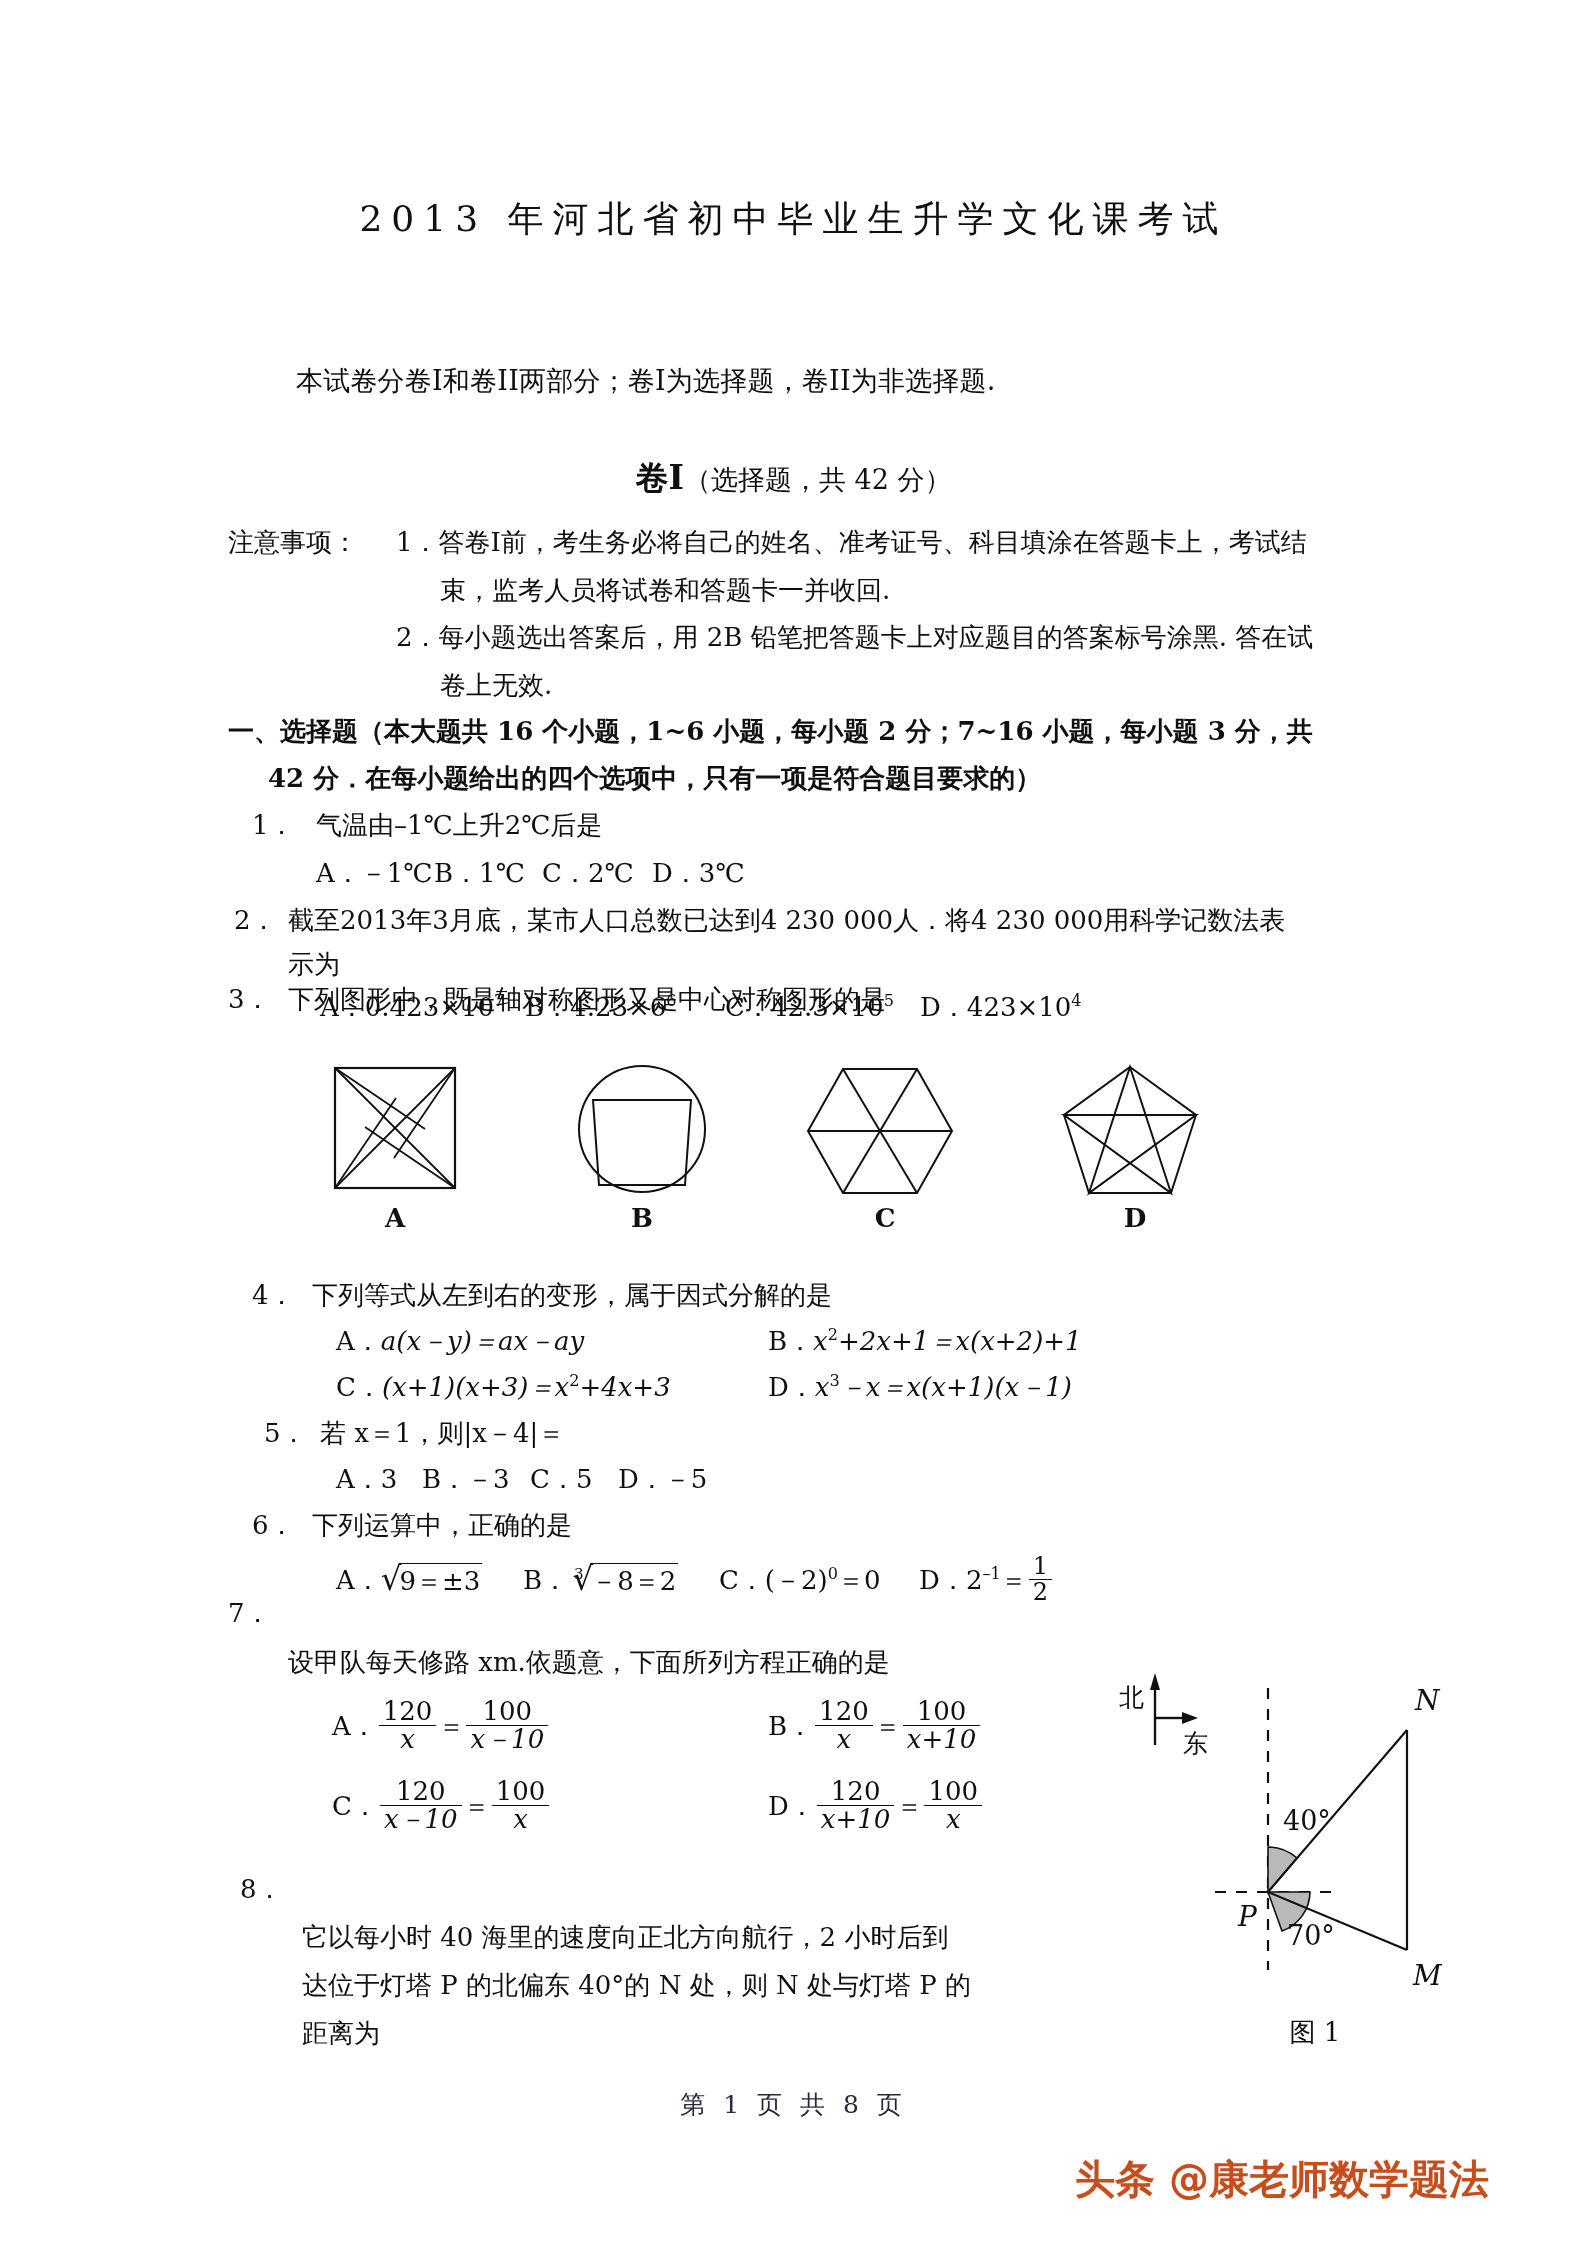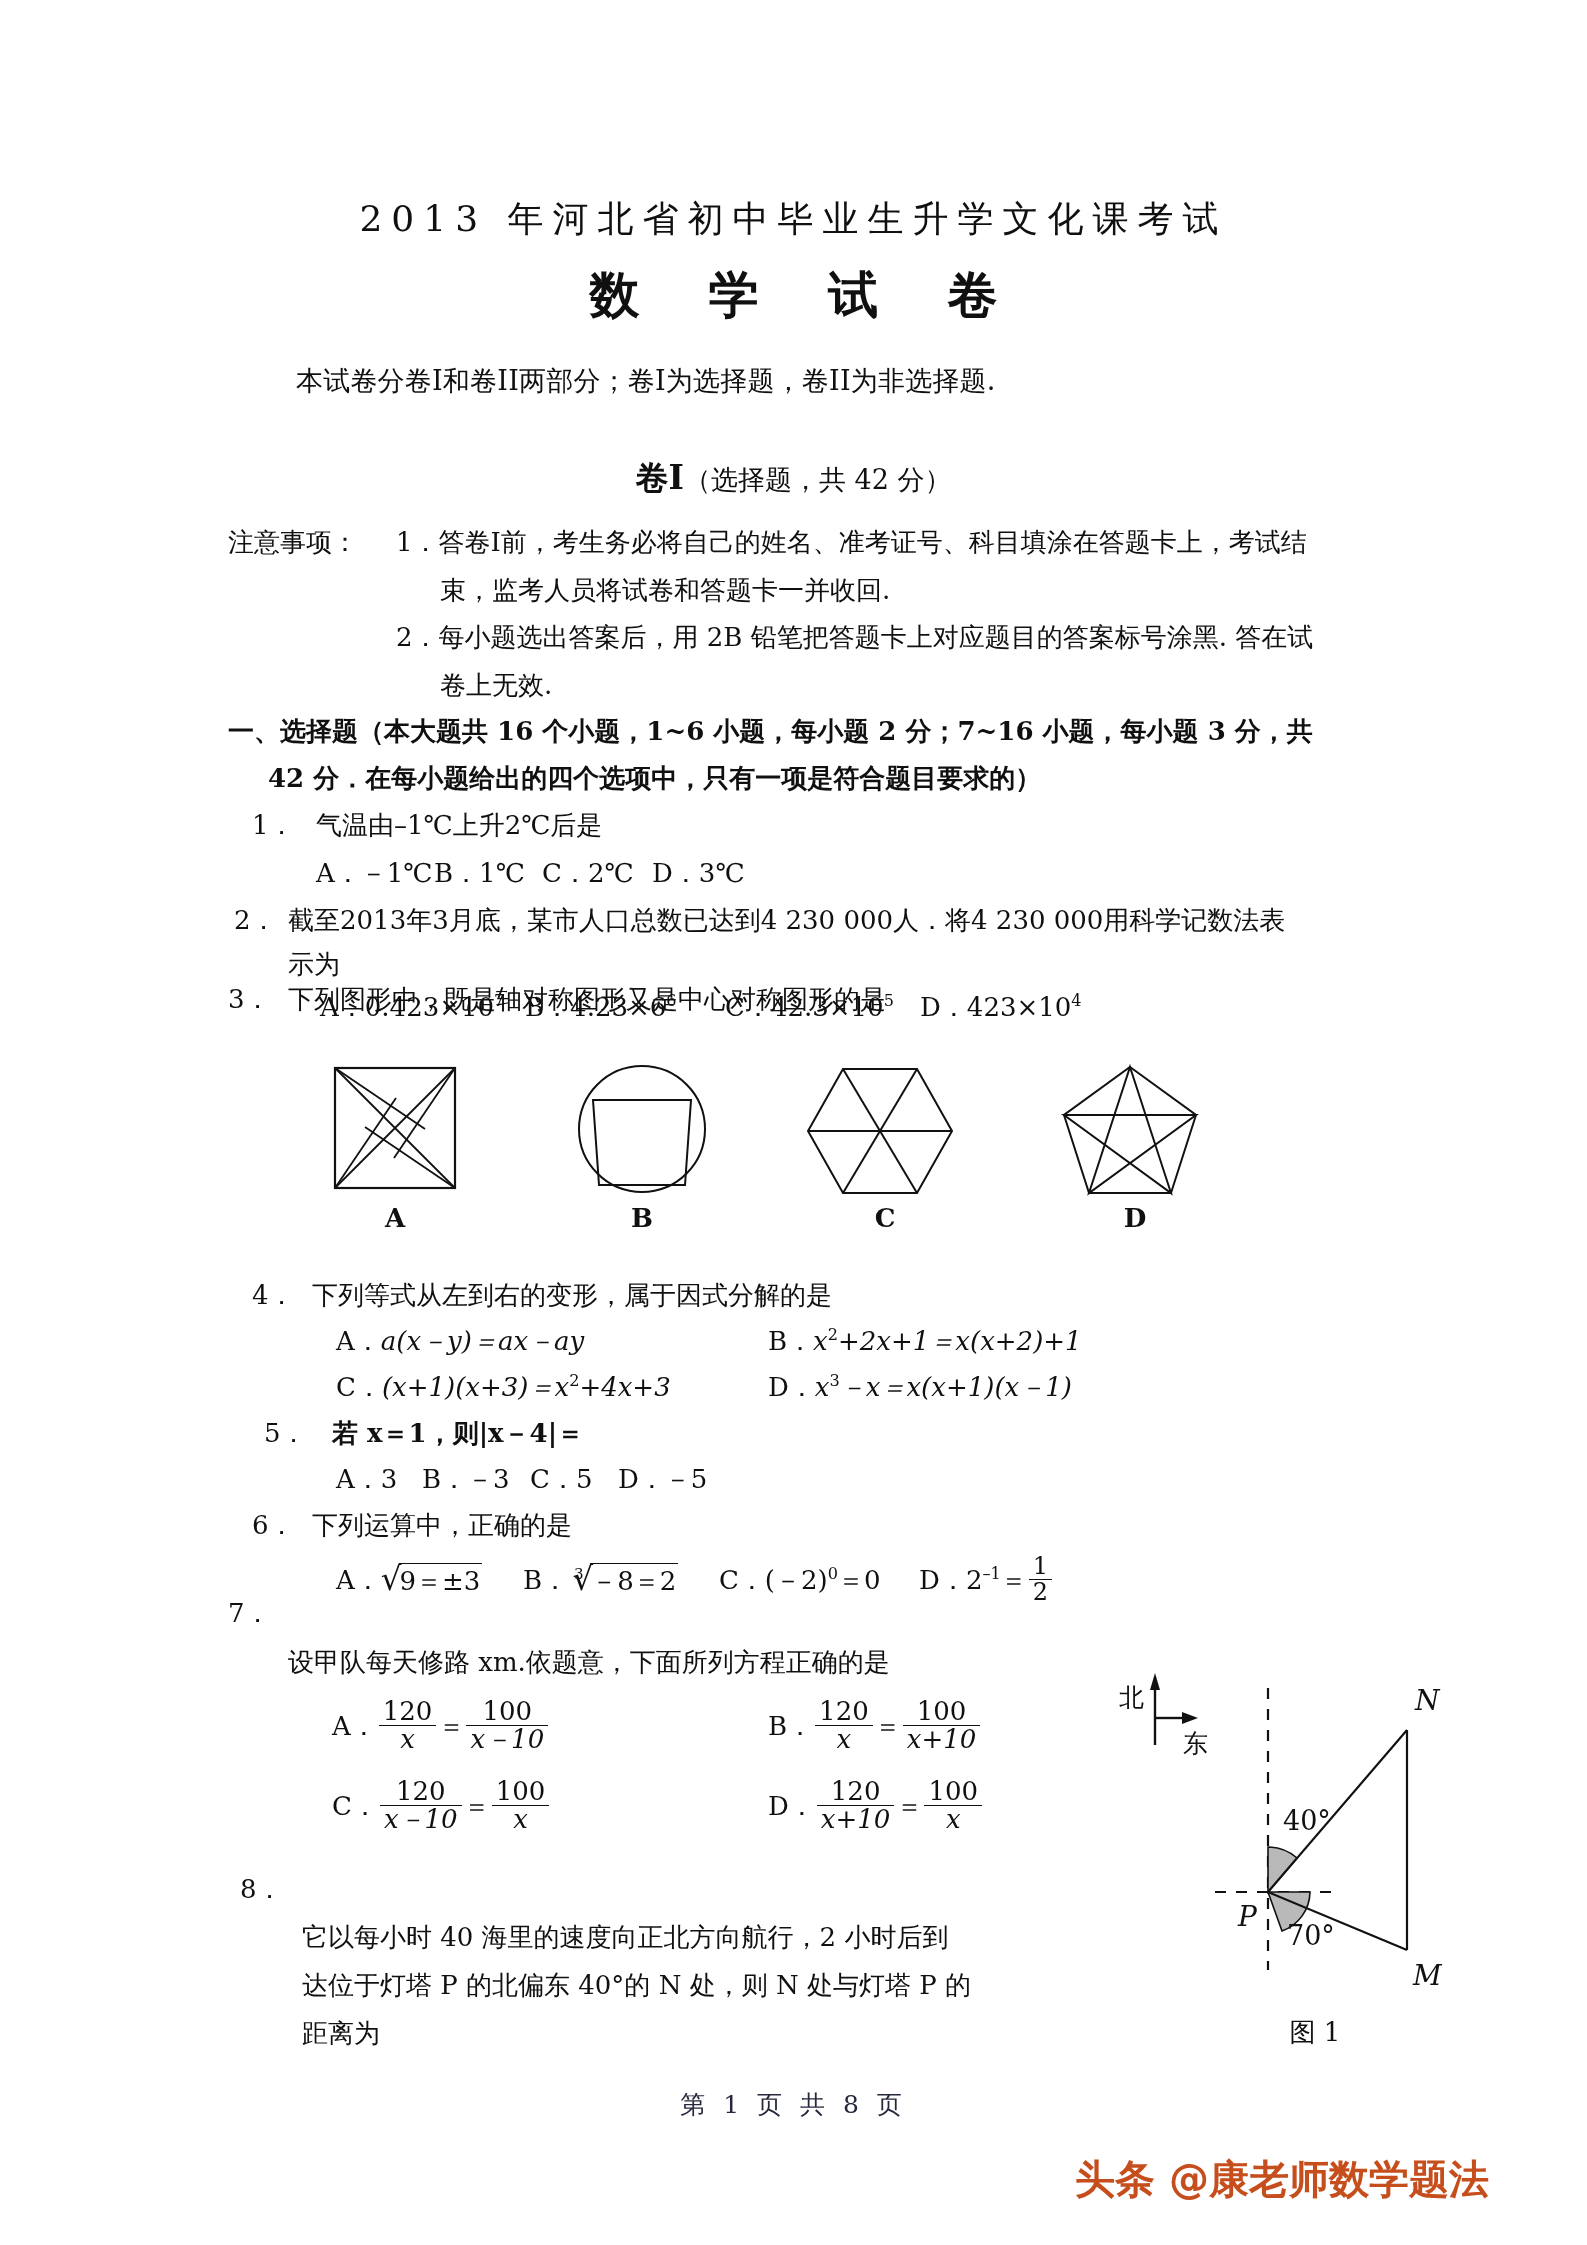--- a/index.html
+++ b/index.html
@@ -153,21 +153,20 @@
     white-space: nowrap;
     opacity: 0.93;
   }
 </style>
 </head>
 <body>
 
 <div class="page">
 
   <div class="abs" id="doc-title">2013 年河北省初中毕业生升学文化课考试</div>
-  <div class="abs" id="doc-subtitle">数 学 试 卷</div>
 
   <div class="abs intro-line" id="intro-line-1">本试卷分卷I和卷II两部分；卷I为选择题，卷II为非选择题.</div>
 
   <div class="abs" id="section-juan1">
     <span class="big">卷I</span><span>（选择题，共 42 分）</span>
   </div>
 
   <div class="abs note-label">注意事项：</div>
   <div class="abs note-body" id="note-1a">
     <span>1．</span><span>答卷I前，考生务必将自己的姓名、准考证号、科目填涂在答题卡上，考试结</span>
@@ -241,21 +240,21 @@
     <span>B．</span><span class="ital">x</span><sup>2</sup><span class="ital">+2x+1＝x(x+2)+1</span>
   </div>
   <div class="abs opt-row" style="left:336px; top:1370px;">
     <span>C．</span><span class="ital">(x+1)(x+3)＝x</span><sup>2</sup><span class="ital">+4x+3</span>
   </div>
   <div class="abs opt-row" style="left:768px; top:1370px;">
     <span>D．</span><span class="ital">x</span><sup>3</sup><span class="ital">－x＝x(x+1)(x－1)</span>
   </div>
 
   <div class="abs q-num" style="left:264px; top:1416px;">5．</div>
-  <div class="abs q-txt" style="left:332px; top:1416px;font-weight:bold;">若 x＝1，则|x－4|＝</div>
+  <div class="abs q-txt" style="left:320px; top:1416px;">若 x＝1，则|x－4|＝</div>
   <div class="abs opt-row" style="left:336px; top:1462px;">
     <span style="display:inline-block;width:86px">A．3</span><span style="display:inline-block;width:108px">B．－3</span><span style="display:inline-block;width:88px">C．5</span><span>D．－5</span>
   </div>
 
   <div class="abs q-num" style="left:252px; top:1508px;">6．</div>
   <div class="abs q-txt" style="left:312px; top:1508px;">下列运算中，正确的是</div>
 
   <div class="abs opt-row" style="left:336px; top:1556px;">
     <span><span>A．</span><span class="radical"><span class="rsym">√</span><span class="rbody">9＝±3</span></span></span>
     <span style="display:inline-block;width:24px"></span>

